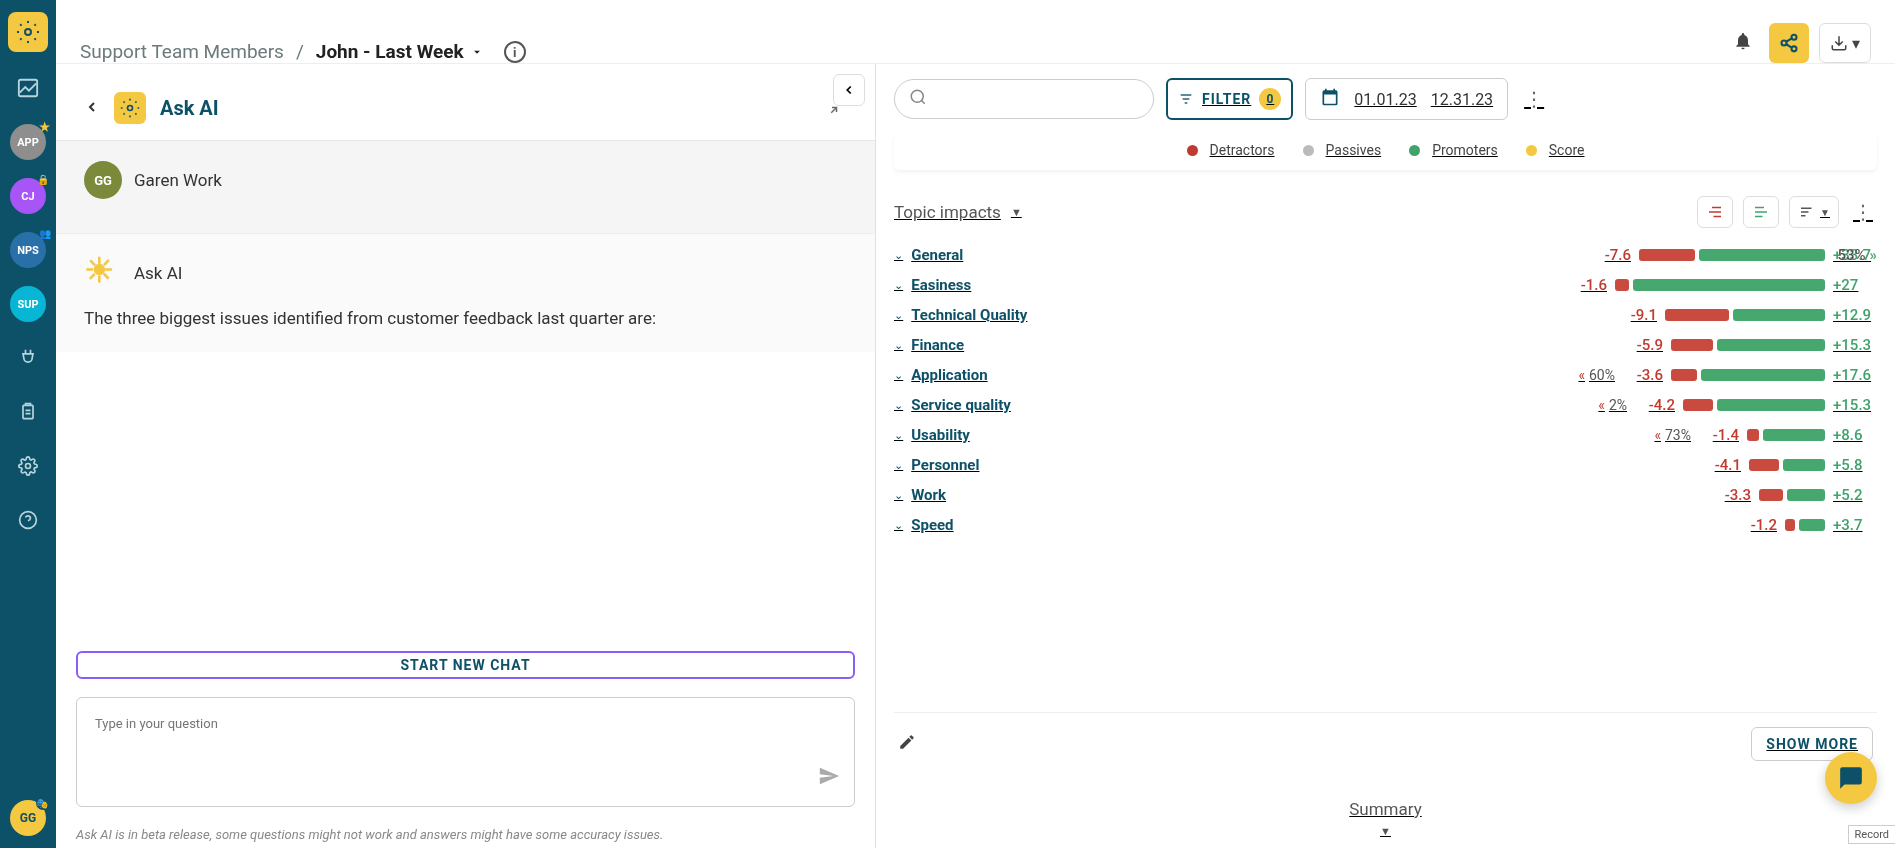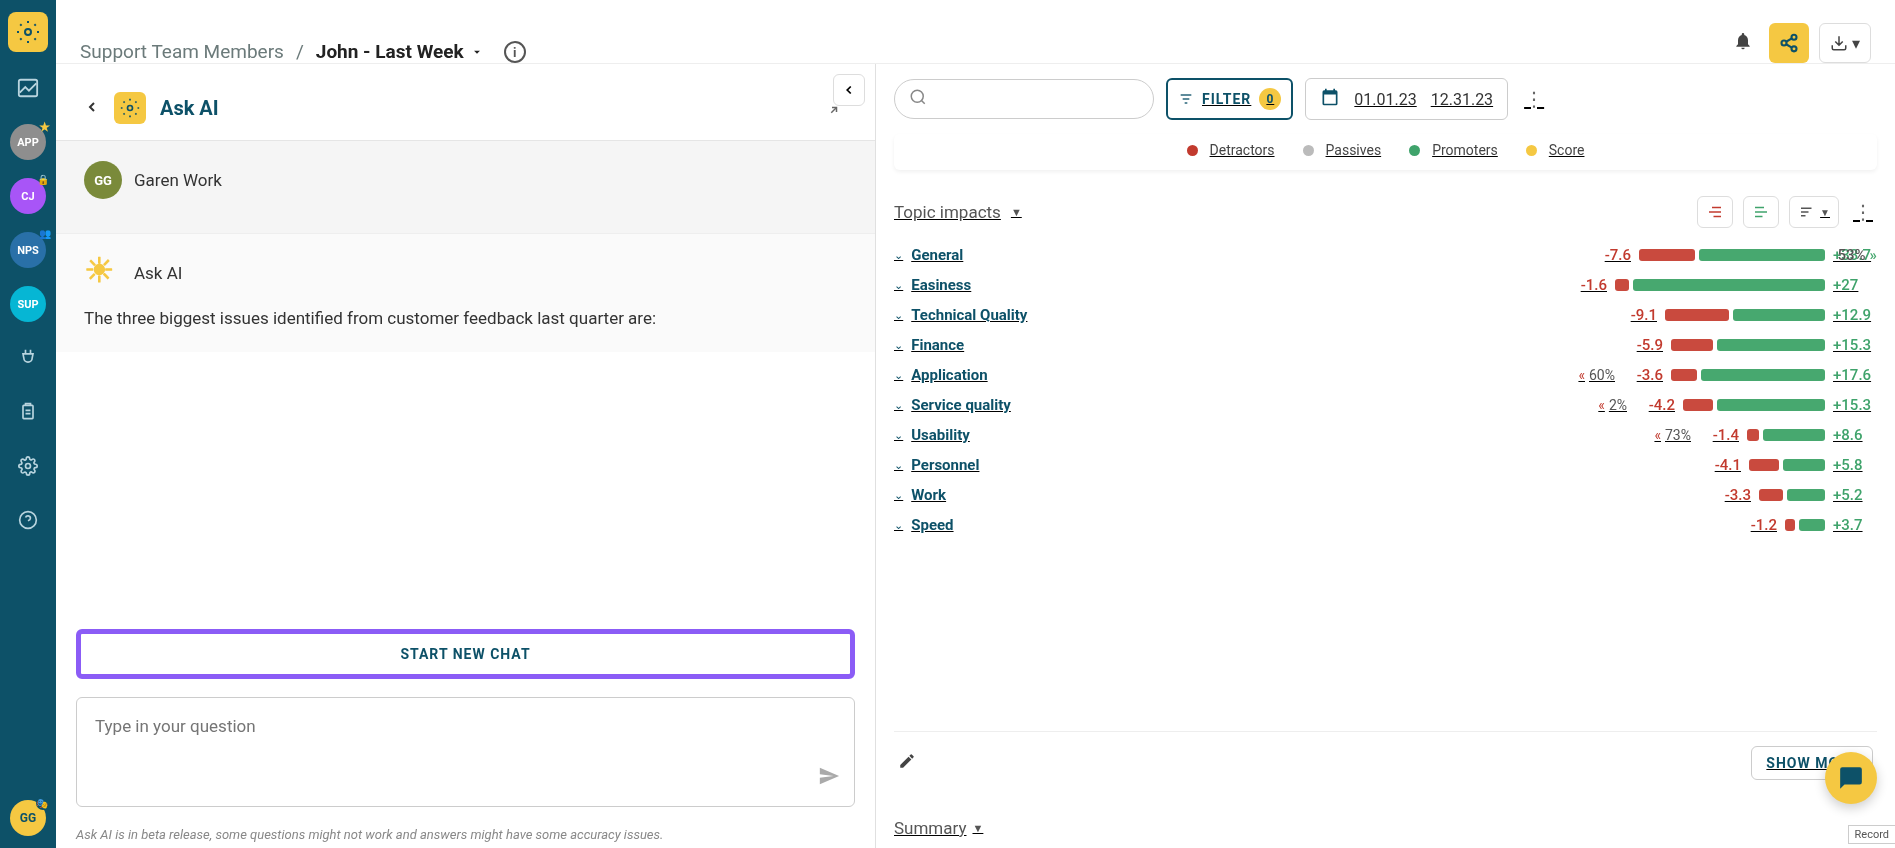--- a/index.html
+++ b/index.html
@@ -239,43 +239,43 @@
   position: absolute;
   left: 0;
   top: -4px;
 }
 .msg-name { font-size: 17px; color: #333; }
 .msg-text { font-size: 17px; color: #333; line-height: 1.5; }
 
 .chat-bottom { padding: 12px 20px; }
 .start-chat-btn {
   width: 100%;
-  padding: 12px;
-  border: 5px solid #8b5cf6;
+  padding: 4px;
+  border: 2px solid #8b5cf6;
   background: #fff;
   color: #0d5168;
   font-weight: 700;
   letter-spacing: 1px;
   font-size: 14px;
   border-radius: 6px;
   cursor: pointer;
 }
 .input-box {
   margin-top: 18px;
   border: 1px solid #ccc;
   border-radius: 6px;
   padding: 18px;
   position: relative;
   height: 110px;
 }
 .input-box textarea {
   width: 100%;
   border: none;
   outline: none;
-  font-size: 17px;
+  font-size: 13px;
   color: #404040;
   resize: none;
   font-family: inherit;
 }
 .input-box .send-icon {
   position: absolute;
   right: 14px;
   bottom: 14px;
   color: #aaa;
   font-size: 22px;
@@ -449,20 +449,21 @@
   cursor: pointer;
 }
 .summary-card {
   margin: 14px 18px 0;
   padding: 10px 0;
   display: flex;
   align-items: center;
   gap: 6px;
   font-size: 17px;
   color: #555;
+  flex-direction: column;
 }
 .chat-bubble {
   position: fixed;
   right: 18px;
   bottom: 44px;
   width: 52px;
   height: 52px;
   border-radius: 50%;
   background: #f5c842;
   display: flex;

